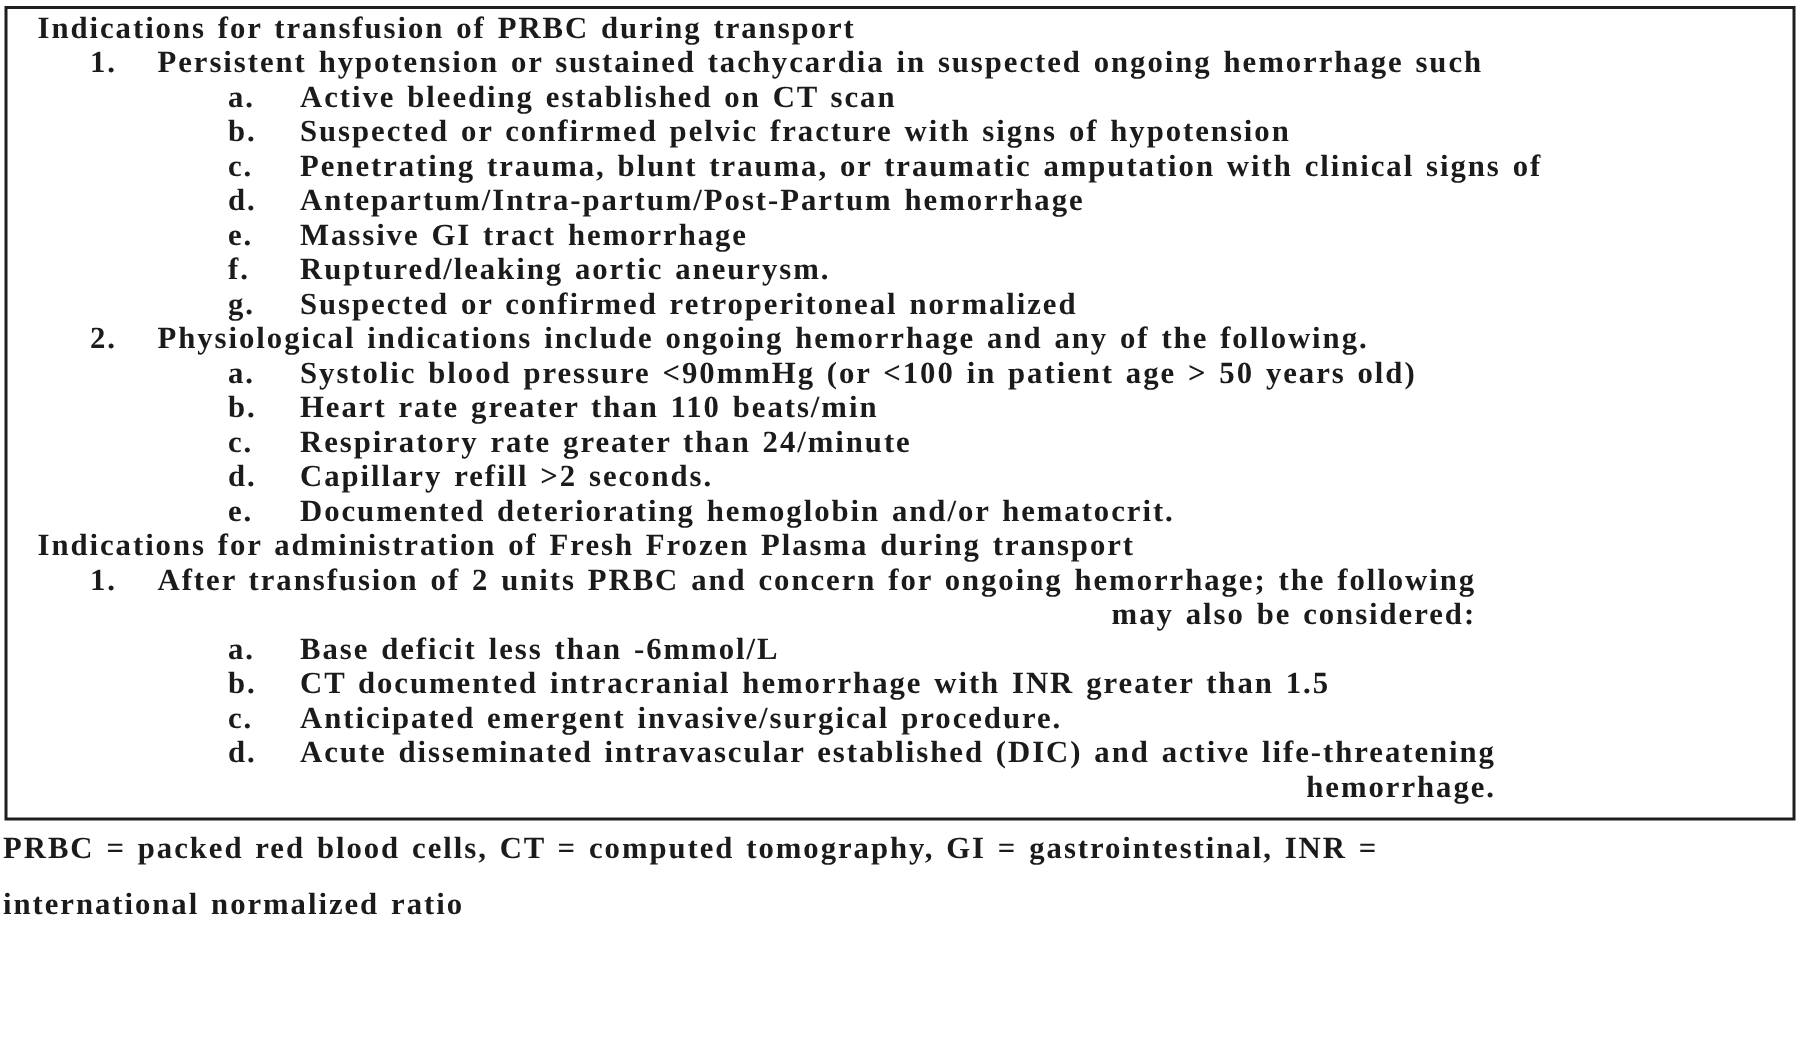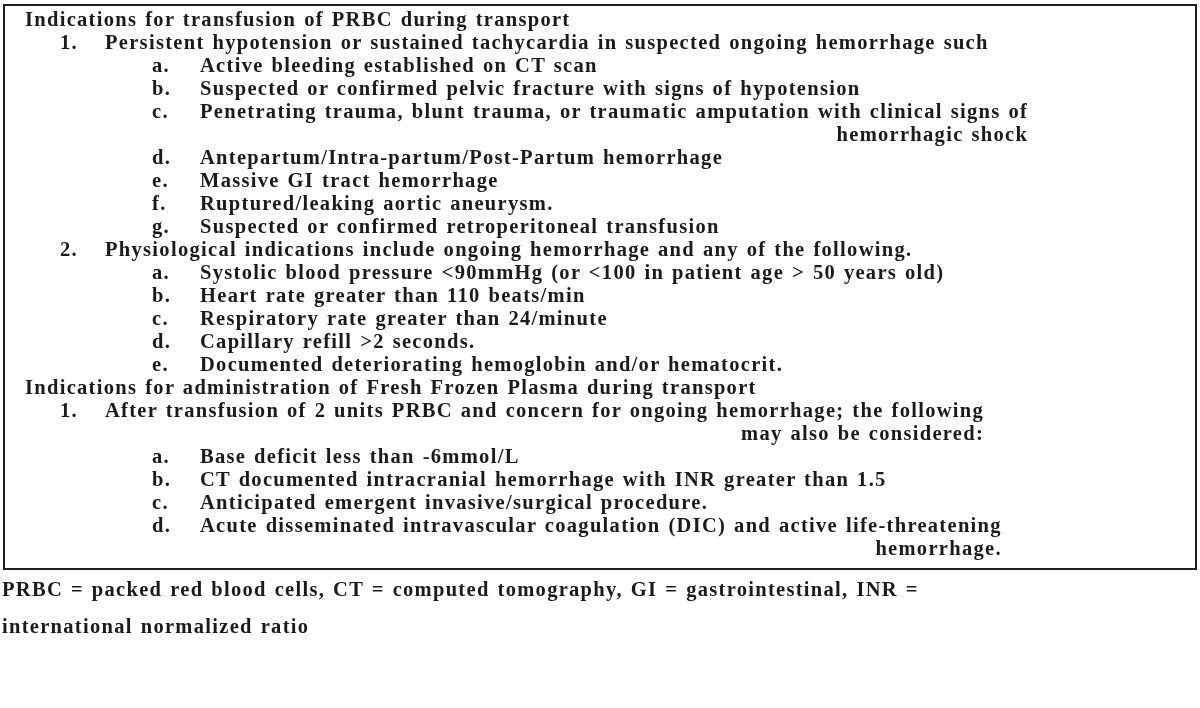--- a/index.html
+++ b/index.html
@@ -81,21 +81,20 @@
       <div class="li l2">
         <span class="lbl">b.</span>
         <div class="txt">
             <div class="ln">Suspected or confirmed pelvic fracture with signs of hypotension</div>
           </div>
       </div>
       <div class="li l2">
         <span class="lbl">c.</span>
         <div class="txt">
           <div class="ln">Penetrating trauma, blunt trauma, or traumatic amputation with clinical signs of</div>
-          <div class="ln">hemorrhagic shock</div>
         </div>
       </div>
       <div class="li l2">
         <span class="lbl">d.</span>
         <div class="txt">
             <div class="ln">Antepartum/Intra-partum/Post-Partum hemorrhage</div>
           </div>
       </div>
       <div class="li l2">
         <span class="lbl">e.</span>
@@ -105,21 +104,21 @@
       </div>
       <div class="li l2">
         <span class="lbl">f.</span>
         <div class="txt">
             <div class="ln">Ruptured/leaking aortic aneurysm.</div>
           </div>
       </div>
       <div class="li l2">
         <span class="lbl">g.</span>
         <div class="txt">
-            <div class="ln">Suspected or confirmed retroperitoneal transfusion</div>
+            <div class="ln">Suspected or confirmed retroperitoneal normalized</div>
           </div>
       </div>
 
       <div class="li l1">
         <span class="lbl">2.</span>
         <div class="txt">
           <div class="ln">Physiological indications include ongoing hemorrhage and any of the following.</div>
         </div>
       </div>
       <div class="li l2">
@@ -178,21 +177,21 @@
       </div>
       <div class="li l2">
         <span class="lbl">c.</span>
         <div class="txt">
             <div class="ln">Anticipated emergent invasive/surgical procedure.</div>
           </div>
       </div>
       <div class="li l2">
         <span class="lbl">d.</span>
         <div class="txt">
-          <div class="ln">Acute disseminated intravascular coagulation (DIC) and active life-threatening</div>
+          <div class="ln">Acute disseminated intravascular established (DIC) and active life-threatening</div>
           <div class="ln">hemorrhage.</div>
         </div>
       </div>
     </div>
 
   </div>
 
   <div id="footnote">
     <div class="fn-line">PRBC = packed red blood cells, CT = computed tomography, GI = gastrointestinal, INR =</div>
     <div class="fn-line">international normalized ratio</div>

